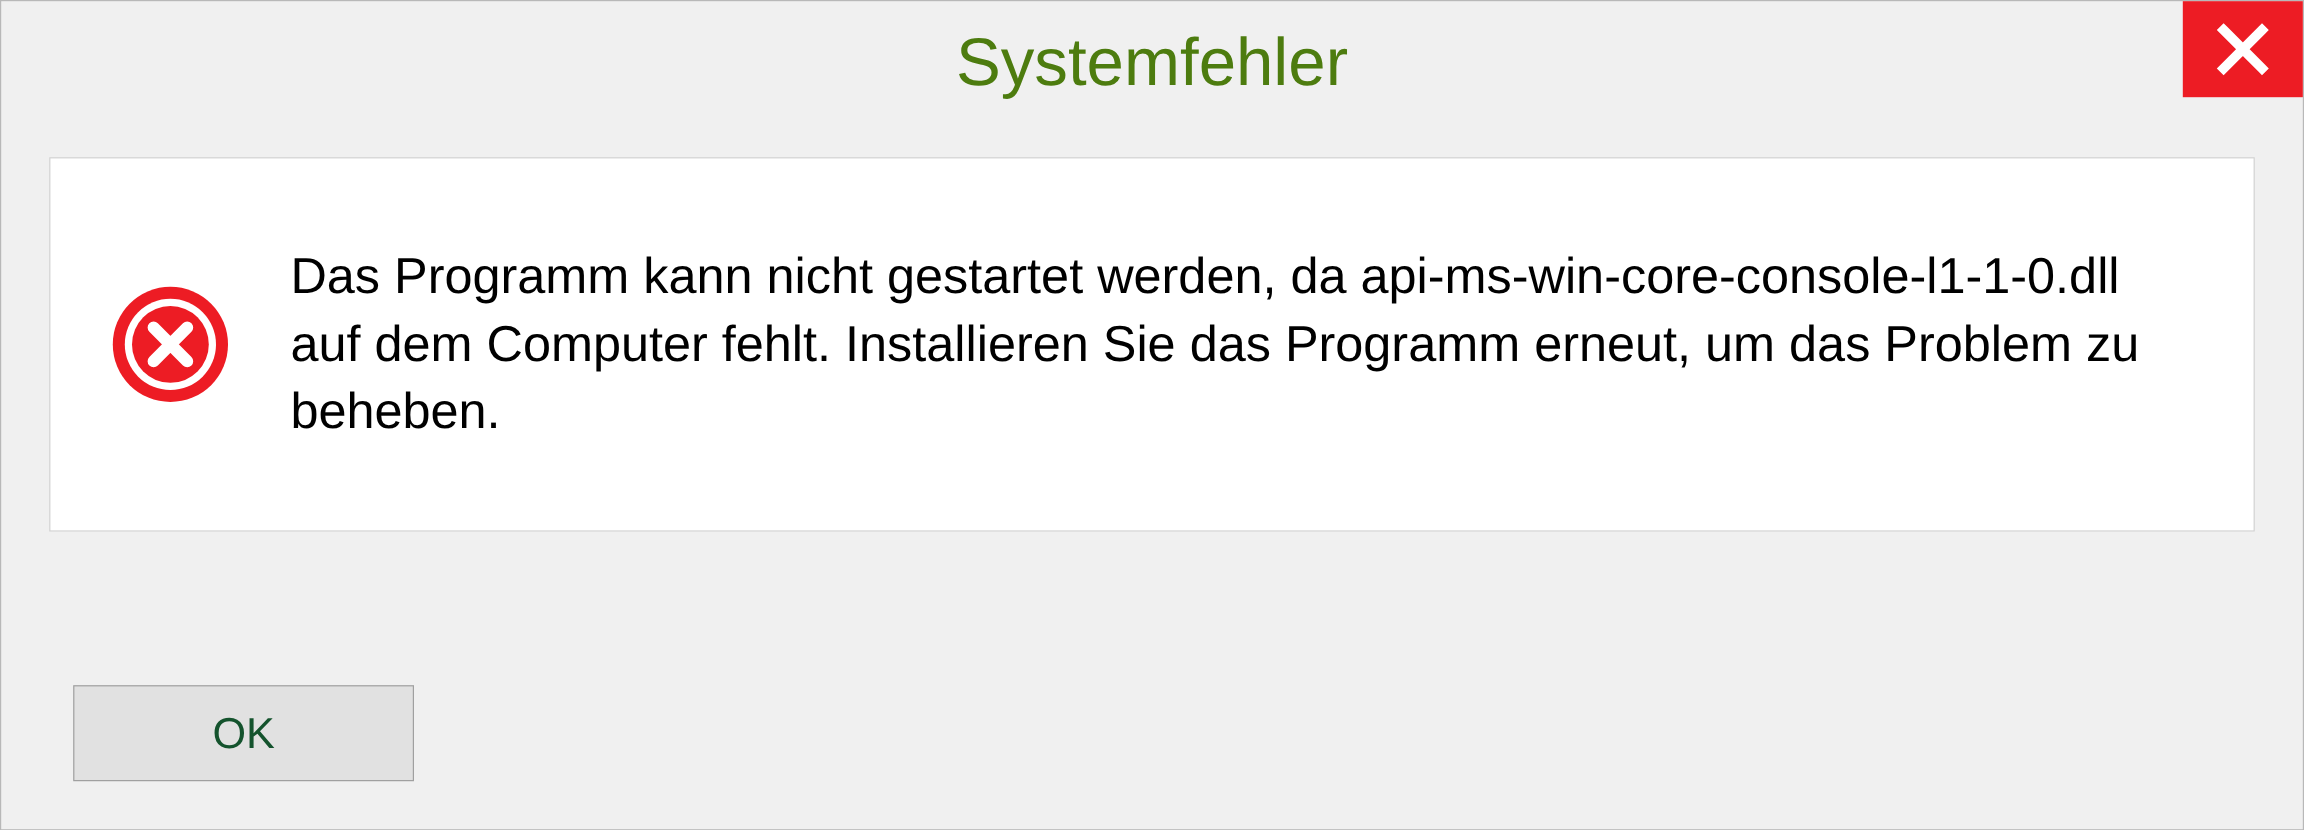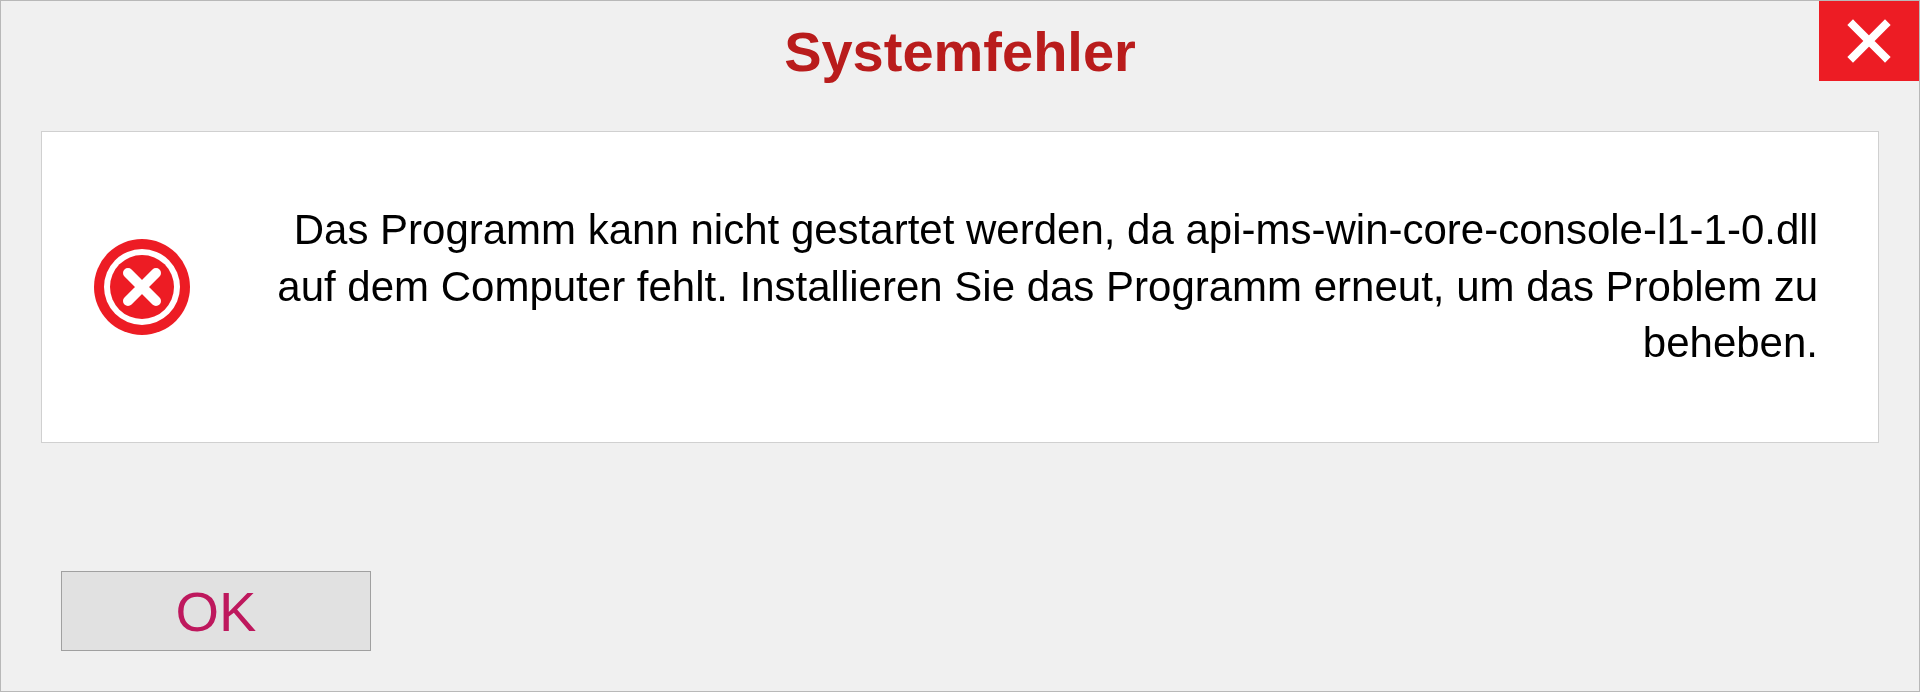--- a/index.html
+++ b/index.html
@@ -23,22 +23,22 @@
     }
     .titlebar {
       height: 100px;
       display: flex;
       align-items: center;
       justify-content: center;
       position: relative;
     }
     .title-text {
       font-size: 56px;
-      color: #b91c1c;
-      font-weight: 700;
+      color: #4d7c0f;
+      font-weight: 400;
     }
     .close-btn {
       position: absolute;
       right: 0;
       top: 0;
       width: 100px;
       height: 80px;
       background: #ed1c24;
       display: flex;
       align-items: center;
@@ -60,47 +60,46 @@
     }
     .error-icon {
       flex-shrink: 0;
       width: 100px;
       height: 100px;
     }
     .message-text {
       font-size: 42px;
       line-height: 1.35;
       color: #000000;
-      text-align: right;
     }
     .footer {
       position: absolute;
       bottom: 0;
       left: 0;
       right: 0;
       height: 140px;
       display: flex;
       align-items: center;
       justify-content: space-between;
       padding: 0 50px 20px 60px;
     }
     .watermark {
       font-size: 62px;
       font-weight: 900;
       color: #ed1c24;
       letter-spacing: 1px;
       font-family: Arial, sans-serif;
     }
     .ok-btn {
-      width: 310px;
+      width: 284px;
       height: 80px;
       background: #e1e1e1;
       border: 1px solid #a0a0a0;
-      font-size: 56px;
-      color: #be185d;
+      font-size: 36px;
+      color: #14532d;
       cursor: pointer;
       display: flex;
       align-items: center;
       justify-content: center;
       font-family: inherit;
     }
   </style>
 </head>
 <body>
 

